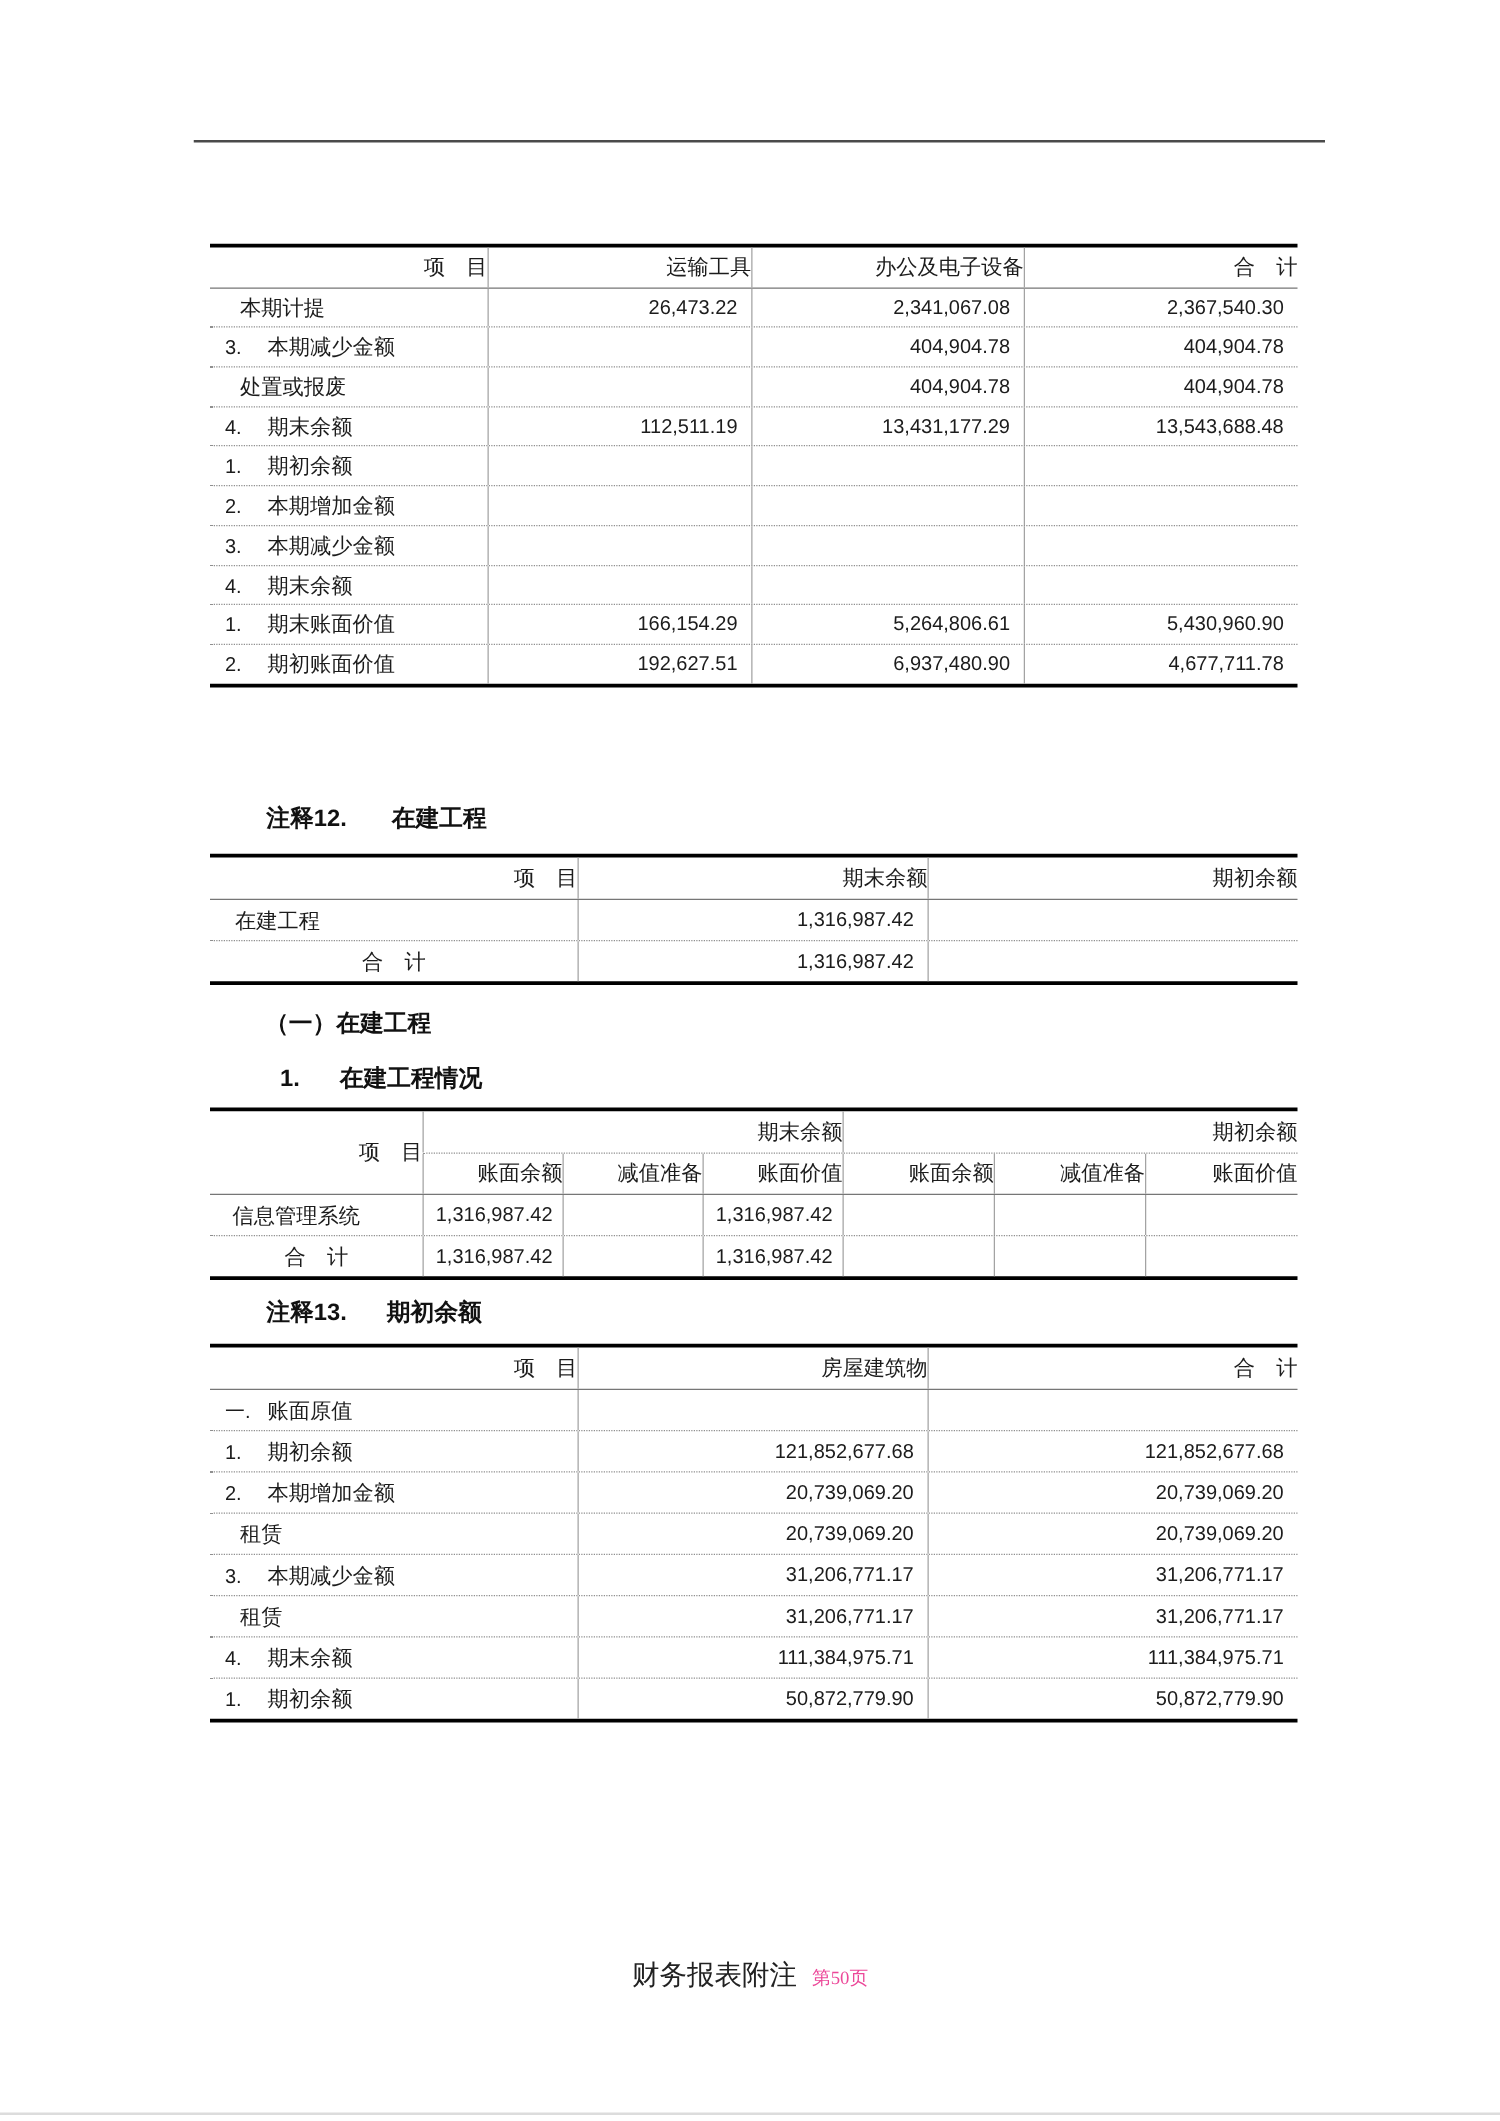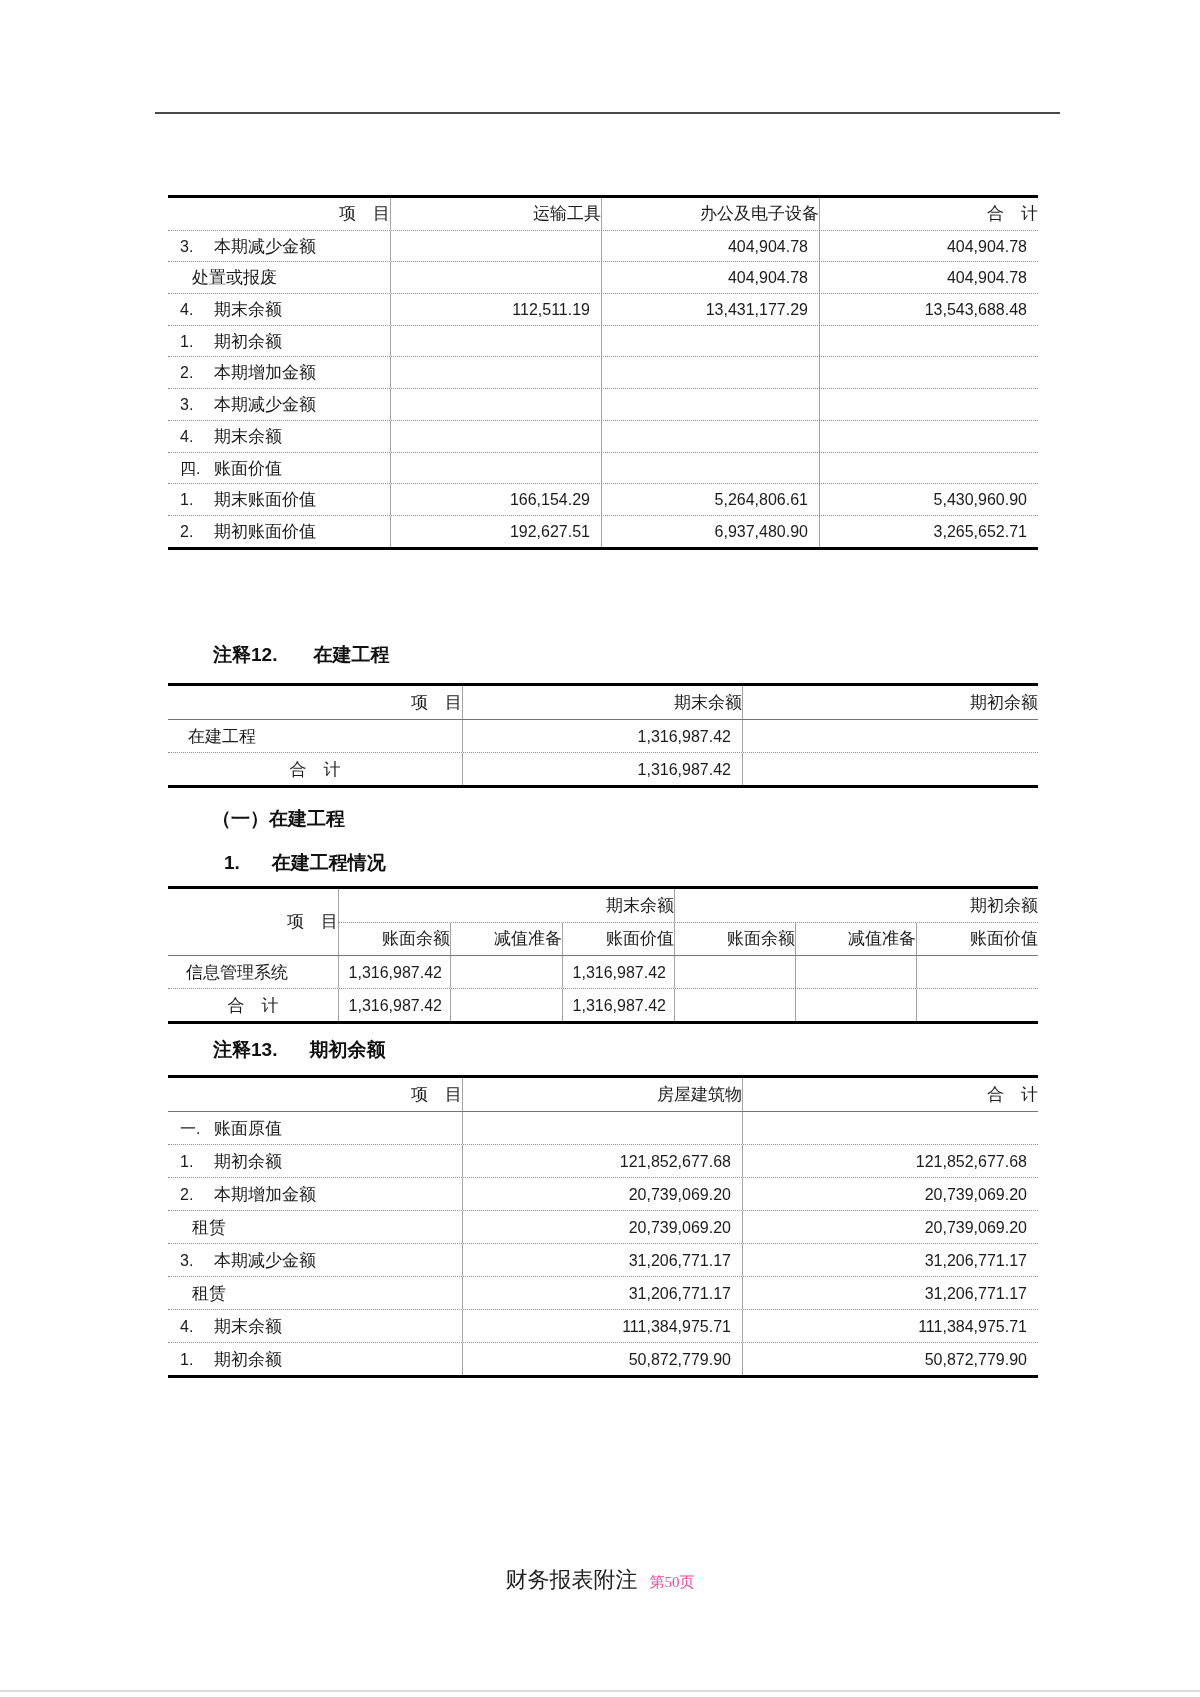--- a/index.html
+++ b/index.html
@@ -60,20 +60,26 @@
 
   <div class="rule-top"></div>
 
   <div class="tbl t1" style="top:195px">
     <div class="row first">
       <div class="c hc w0">项　目</div>
       <div class="c hc w1">运输工具</div>
       <div class="c hc w2">办公及电子设备</div>
       <div class="c hc w3">合　计</div>
     </div>
+    <div class="row body-first">
+      <div class="c item-cell w0"><span class="num"></span><span>本期计提</span></div>
+      <div class="c num-cell w1">26,473.22</div>
+      <div class="c num-cell w2">2,341,067.08</div>
+      <div class="c num-cell w3">2,367,540.30</div>
+    </div>
     <div class="row">
       <div class="c item-cell w0"><span class="num">3.</span><span>本期减少金额</span></div>
       <div class="c num-cell w1"></div>
       <div class="c num-cell w2">404,904.78</div>
       <div class="c num-cell w3">404,904.78</div>
     </div>
     <div class="row">
       <div class="c item-cell w0"><span class="num"></span><span>处置或报废</span></div>
       <div class="c num-cell w1"></div>
       <div class="c num-cell w2">404,904.78</div>
@@ -103,36 +109,30 @@
       <div class="c num-cell w2"></div>
       <div class="c num-cell w3"></div>
     </div>
     <div class="row">
       <div class="c item-cell w0"><span class="num">4.</span><span>期末余额</span></div>
       <div class="c num-cell w1"></div>
       <div class="c num-cell w2"></div>
       <div class="c num-cell w3"></div>
     </div>
     <div class="row">
-      <div class="c item-cell w0"><span class="num">四.</span><span>账面价值</span></div>
-      <div class="c num-cell w1"></div>
-      <div class="c num-cell w2"></div>
-      <div class="c num-cell w3"></div>
-    </div>
-    <div class="row">
       <div class="c item-cell w0"><span class="num">1.</span><span>期末账面价值</span></div>
       <div class="c num-cell w1">166,154.29</div>
       <div class="c num-cell w2">5,264,806.61</div>
       <div class="c num-cell w3">5,430,960.90</div>
     </div>
     <div class="row">
       <div class="c item-cell w0"><span class="num">2.</span><span>期初账面价值</span></div>
       <div class="c num-cell w1">192,627.51</div>
       <div class="c num-cell w2">6,937,480.90</div>
-      <div class="c num-cell w3">3,265,652.71</div>
+      <div class="c num-cell w3">4,677,711.78</div>
     </div>
   </div>
 
   <div class="hd" style="left:213px; top:642px">
     <span>注释12.</span><span class="gap36">在建工程</span>
   </div>
 
   <div class="tbl t2" style="top:683px">
     <div class="row first">
       <div class="c hc u0">项　目</div>

